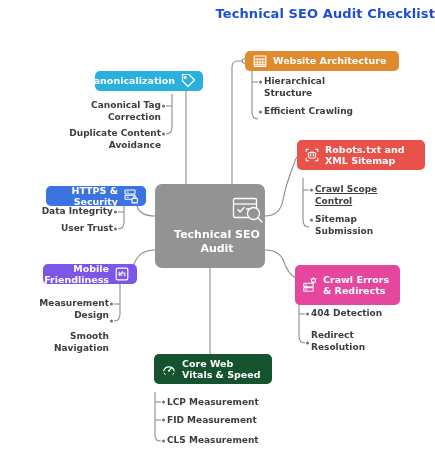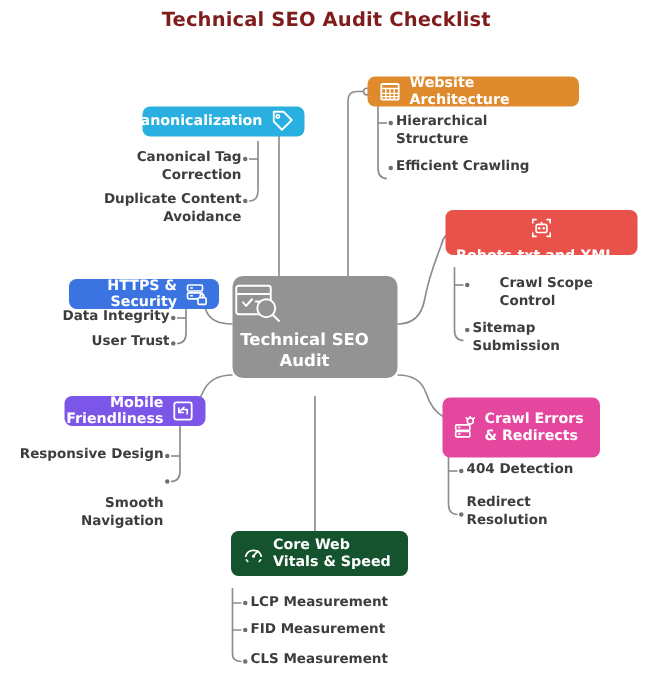--- a/index.html
+++ b/index.html
@@ -18,24 +18,24 @@
   #mindmap-root {
     position: absolute;
     inset: 0;
   }
   
   .map-title {
     position: absolute;
     top: 6px;
     left: 0;
     width: 435px;
-    text-align: center;
+    text-align: right;
     font-size: 13px;
     font-weight: bold;
-    color: #7f1d1d;
+    color: #1d4ed8;
     letter-spacing: 0.1px;
   }
   
   #connectors {
     position: absolute;
     top: 0;
     left: 0;
     width: 435px;
     height: 461px;
     pointer-events: none;
@@ -58,26 +58,26 @@
   #connectors .dot {
     fill: #6f6f6f;
     stroke: none;
   }
   
   .central-node {
     position: absolute;
     left: 155px;
     top: 184px;
     width: 110px;
-    height: 68px;
+    height: 84px;
     background: #939393;
     border-radius: 7px;
     display: flex;
     flex-direction: column;
-    align-items: flex-start;
+    align-items: flex-end;
     justify-content: center;
     box-sizing: border-box;
   }
   .central-icon {
     width: 34px;
     height: 28px;
     margin-bottom: 4px;
     display: block;
   }
   .central-label {
@@ -237,52 +237,52 @@
 
   <div class="branch-head rev" style="left:13px; top:264px; width:94px; height:20px; background:#7B56E8;padding-left:48px;">
     <svg class="bicon" viewBox="0 0 16 16">
       <rect x="2.2" y="2.2" width="11.6" height="11.6" rx="1.4" fill="none" stroke="#ffffff" stroke-width="1.2"></rect>
       <polyline points="5.2,6 5.2,9 8.2,9" fill="none" stroke="#ffffff" stroke-width="1.1" stroke-linecap="round" stroke-linejoin="round"></polyline>
       <line x1="5.2" y1="9" x2="8.6" y2="5.6" stroke="#ffffff" stroke-width="1.1" stroke-linecap="round"></line>
       <polyline points="10.8,10 10.8,7 7.8,7" fill="none" stroke="#ffffff" stroke-width="1.1" stroke-linecap="round" stroke-linejoin="round"></polyline>
     </svg>
     <span class="blabel">Mobile Friendliness</span>
   </div>
-  <div class="subitem right-al" style="left:13px; top:298px; width:96px;">Responsive Design</div>
+  <div class="subitem right-al" style="left:13px; top:298px; width:96px;">Measurement Design</div>
   <div class="subitem right-al" style="left:13px; top:315px; width:96px;margin-top:16px;">Smooth Navigation</div>
 
-  <div class="branch-head" style="left:245px; top:51px; width:141px; height:20px; background:#E08A2E;">
+  <div class="branch-head" style="left:245px; top:51px; width:154px; height:20px; background:#E08A2E;">
     <svg class="bicon" viewBox="0 0 16 16">
       <rect x="2.2" y="3" width="11.6" height="10.4" rx="0.8" fill="none" stroke="#ffffff" stroke-width="1.2"></rect>
       <line x1="2.2" y1="6" x2="13.8" y2="6" stroke="#ffffff" stroke-width="1.1"></line>
       <line x1="5.2" y1="6" x2="5.2" y2="13.4" stroke="#ffffff" stroke-width="0.9"></line>
       <line x1="8" y1="6" x2="8" y2="13.4" stroke="#ffffff" stroke-width="0.9"></line>
       <line x1="10.8" y1="6" x2="10.8" y2="13.4" stroke="#ffffff" stroke-width="0.9"></line>
       <line x1="2.2" y1="9.2" x2="13.8" y2="9.2" stroke="#ffffff" stroke-width="0.9"></line>
       <line x1="2.2" y1="11.4" x2="13.8" y2="11.4" stroke="#ffffff" stroke-width="0.9"></line>
     </svg>
     <span class="blabel">Website Architecture</span>
   </div>
   <div class="subitem left-al" style="left:264px; top:106px; width:95px;">Efficient Crawling</div>
   <div class="subitem left-al" style="left:264px; top:76px; width:80px;">Hierarchical Structure</div>
 
-  <div class="branch-head" style="left:297px; top:140px; width:128px; height:30px; background:#E8524A;flex-direction:column;">
+  <div class="branch-head" style="left:297px; top:140px; width:128px; height:30px; background:#E8524A;">
     <svg class="bicon" viewBox="0 0 16 16">
       <path d="M2.2,4.6 L2.2,2.4 L4.4,2.4" fill="none" stroke="#ffffff" stroke-width="1.1" stroke-linecap="round"></path>
       <path d="M11.6,2.4 L13.8,2.4 L13.8,4.6" fill="none" stroke="#ffffff" stroke-width="1.1" stroke-linecap="round"></path>
       <path d="M2.2,11.4 L2.2,13.6 L4.4,13.6" fill="none" stroke="#ffffff" stroke-width="1.1" stroke-linecap="round"></path>
       <path d="M11.6,13.6 L13.8,13.6 L13.8,11.4" fill="none" stroke="#ffffff" stroke-width="1.1" stroke-linecap="round"></path>
       <rect x="4.4" y="5.6" width="7.2" height="5.4" rx="1.4" fill="none" stroke="#ffffff" stroke-width="1.1"></rect>
       <circle cx="6.5" cy="8.2" r="0.85" fill="#ffffff"></circle>
       <circle cx="9.5" cy="8.2" r="0.85" fill="#ffffff"></circle>
       <line x1="8" y1="3.9" x2="8" y2="5.6" stroke="#ffffff" stroke-width="1"></line>
     </svg>
     <span class="blabel">Robots.txt and XML Sitemap</span>
   </div>
-  <div class="subitem left-al" style="left:333px; top:184px; width:75px;">Crawl Scope Control</div>
+  <div class="subitem left-al" style="left:315px; top:184px; width:75px;text-decoration:underline;">Crawl Scope Control</div>
   <div class="subitem left-al" style="left:315px; top:214px; width:75px;">Sitemap Submission</div>
 
   <div class="branch-head" style="left:295px; top:265px; width:105px; height:40px; background:#E5479E;">
     <svg class="bicon" viewBox="0 0 16 16">
       <rect x="1.8" y="6.2" width="9.4" height="3.6" rx="0.7" fill="none" stroke="#ffffff" stroke-width="1.1"></rect>
       <rect x="1.8" y="10.6" width="9.4" height="3.6" rx="0.7" fill="none" stroke="#ffffff" stroke-width="1.1"></rect>
       <line x1="3.4" y1="8" x2="5" y2="8" stroke="#ffffff" stroke-width="1"></line>
       <line x1="3.4" y1="12.4" x2="5" y2="12.4" stroke="#ffffff" stroke-width="1"></line>
       <circle cx="11.5" cy="3.6" r="2" fill="none" stroke="#ffffff" stroke-width="1.1"></circle>
       <line x1="11.5" y1="0.6" x2="11.5" y2="1.3" stroke="#ffffff" stroke-width="0.95" stroke-linecap="round"></line>

